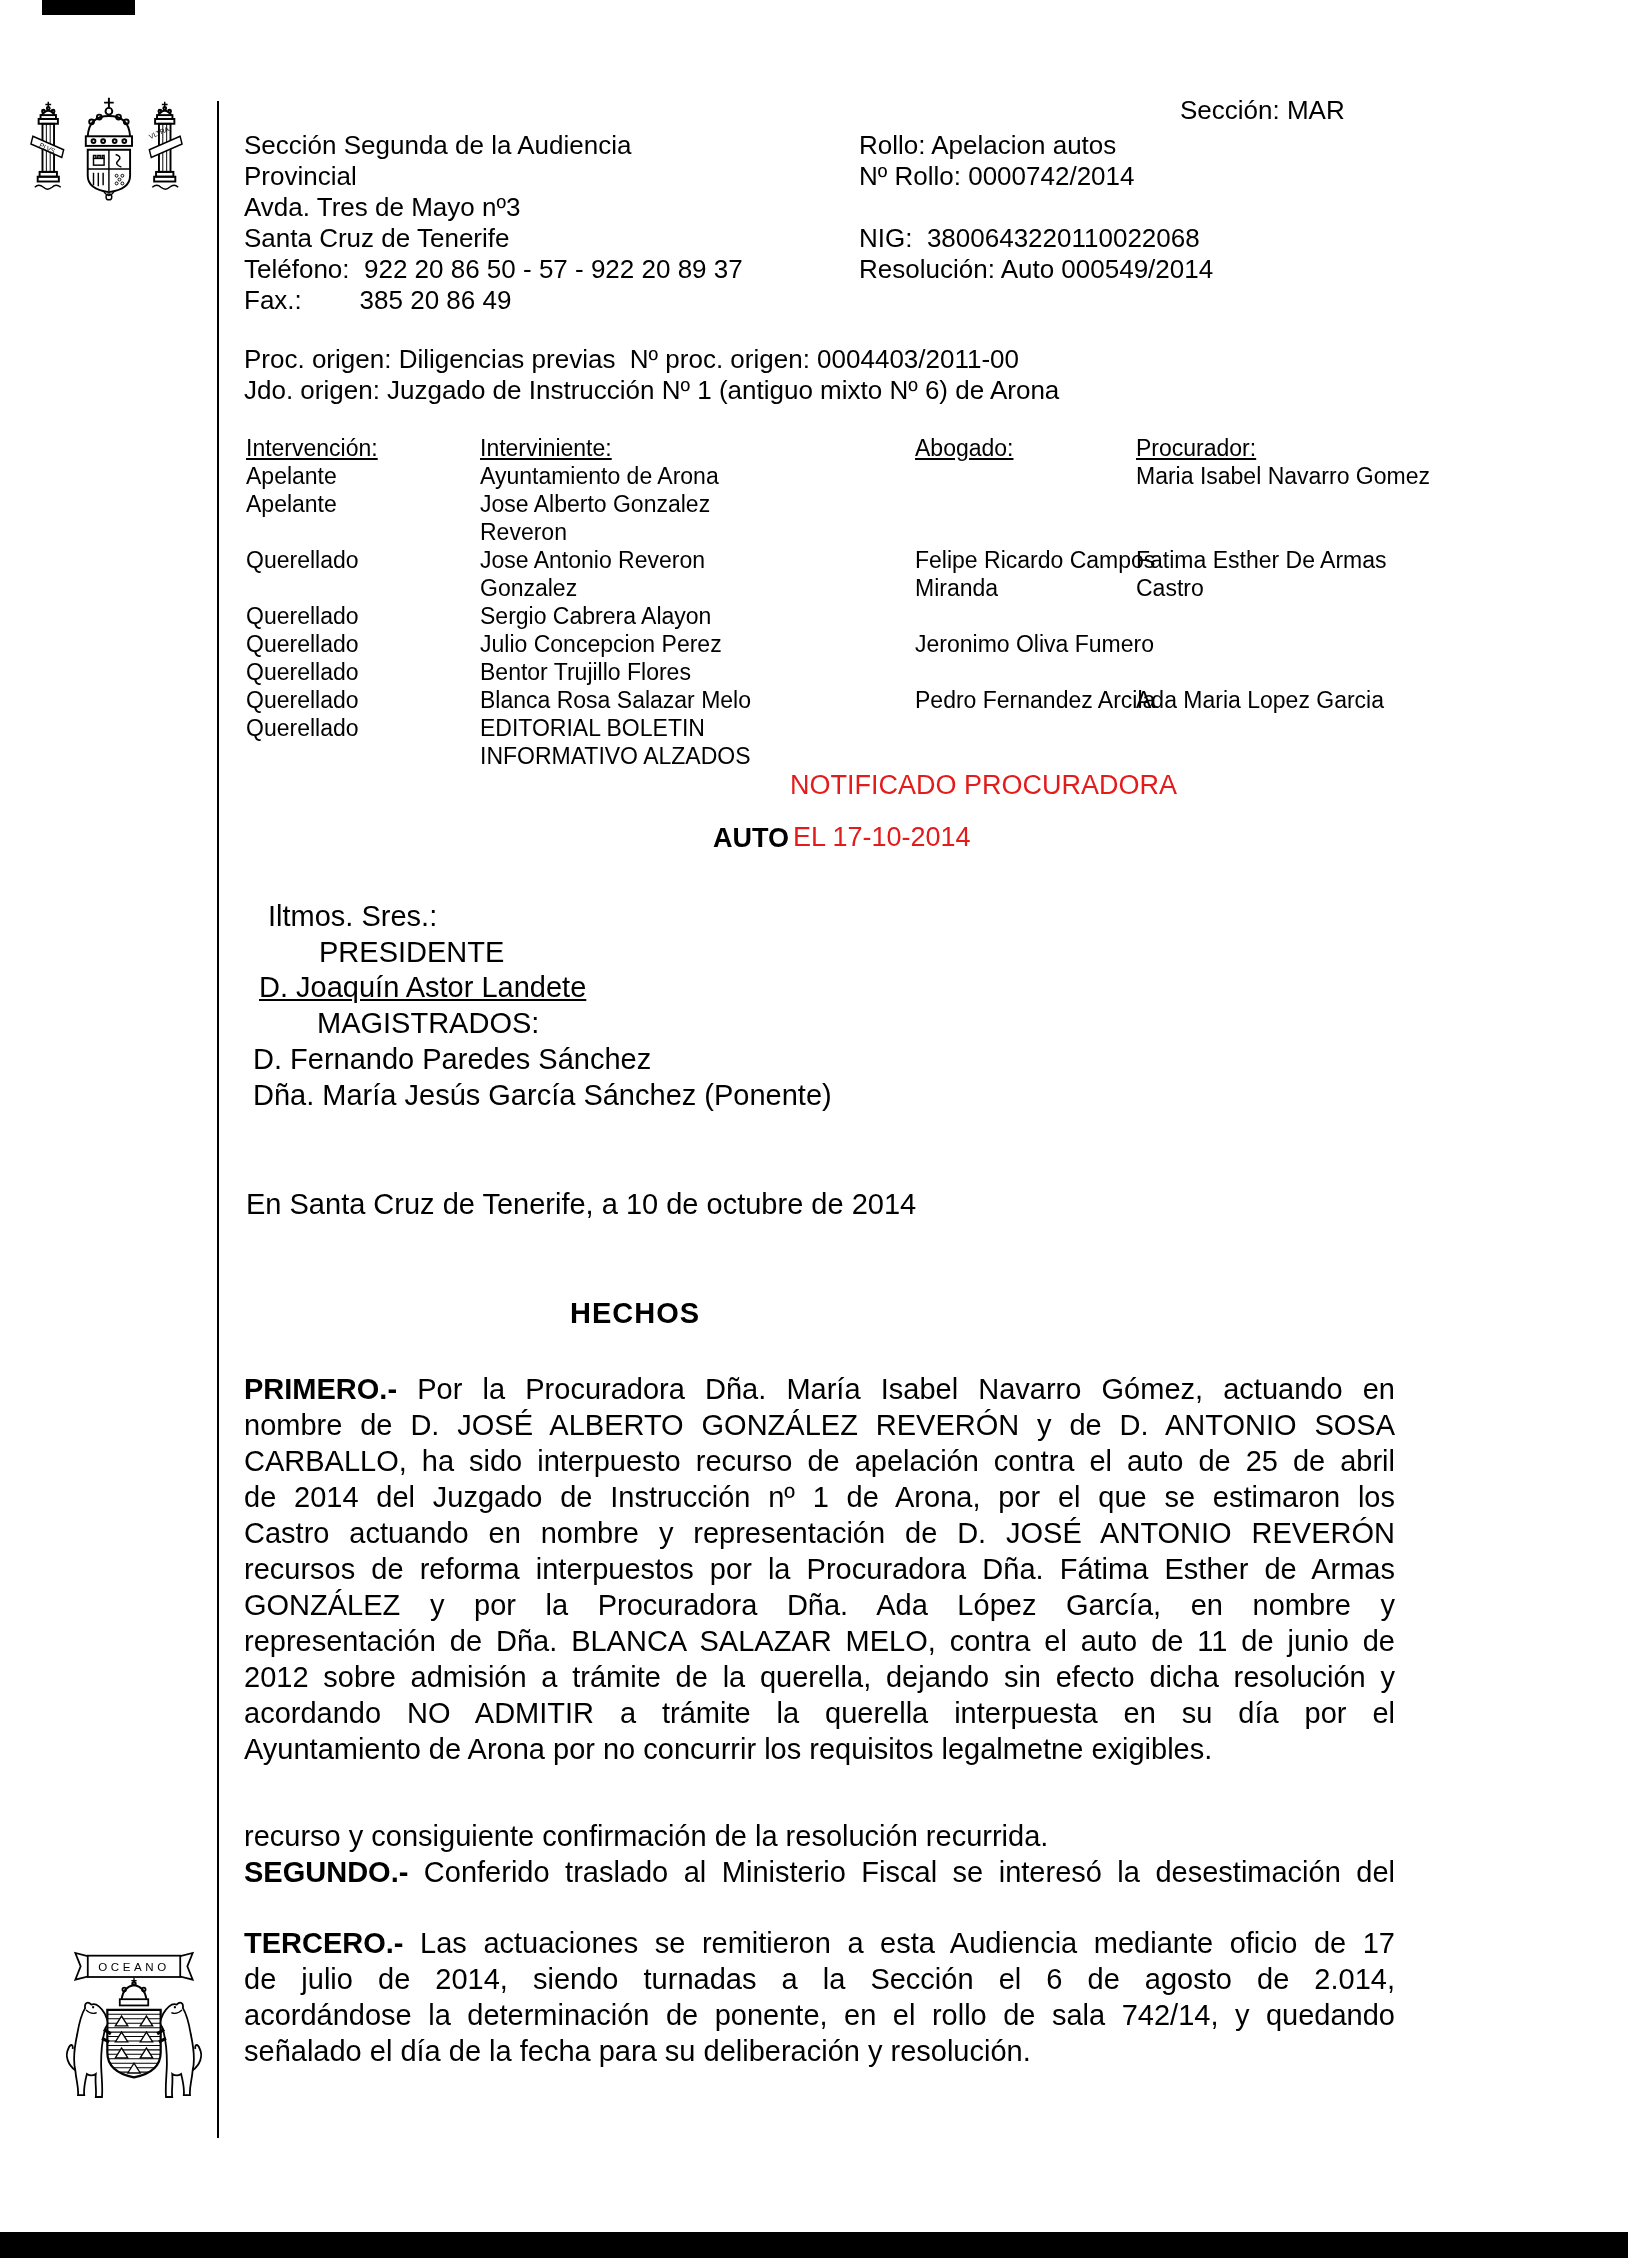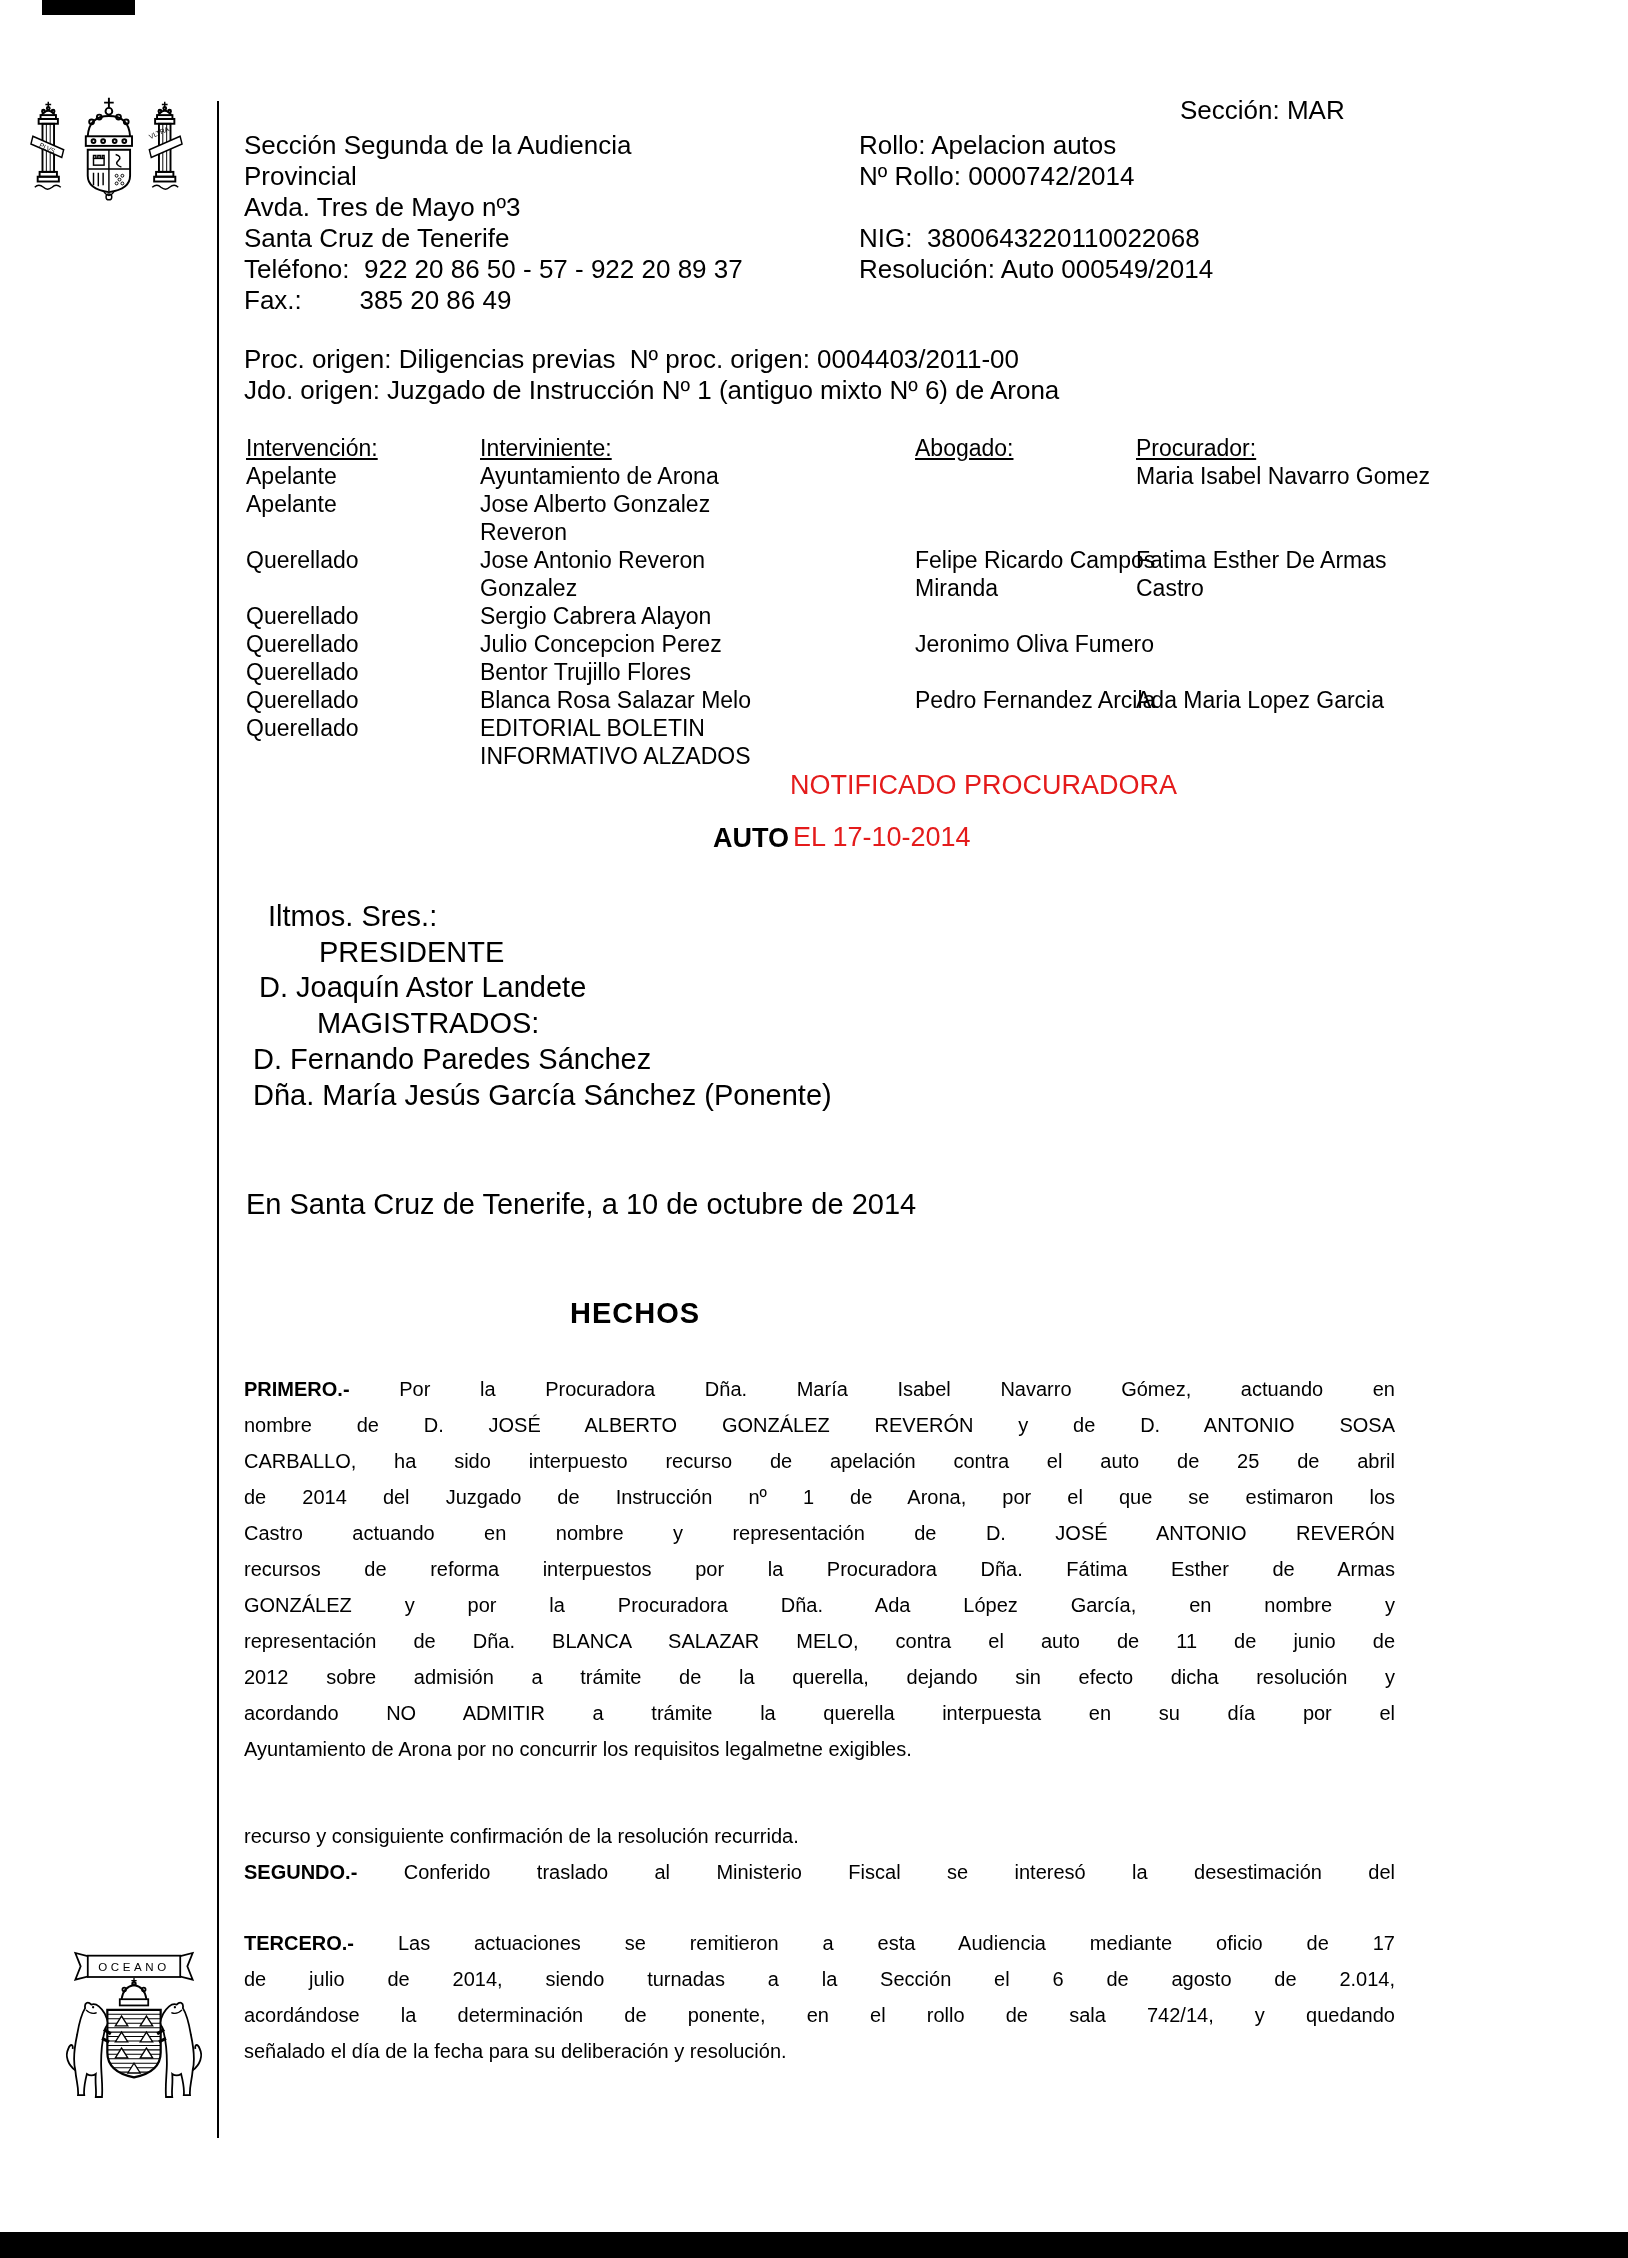--- a/index.html
+++ b/index.html
@@ -17,21 +17,21 @@
   .tcol{position:absolute}
   .tline{font-size:23px;line-height:28px;white-space:pre}
   .theader{text-decoration:underline}
   #stamp-line1{left:790px;top:770px;font-size:27px;white-space:pre}
   #stamp-line2{left:793px;top:822px;font-size:27px;white-space:pre}
   #auto-label{left:713px;top:823px;font-size:27px;font-weight:bold;white-space:pre}
   .cline{position:absolute;font-size:29px;line-height:36px;white-space:pre}
   #dateline{left:246px;top:1188px;font-size:29px;white-space:pre}
   #hechos-title{left:570px;top:1297px;font-size:29px;font-weight:bold;letter-spacing:1px;white-space:pre}
   .section{position:absolute;left:244px;width:1151px}
-  .pline{font-size:20px;line-height:36px;text-align:justify;text-align-last:justify}
+  .pline{font-size:29px;line-height:36px;text-align:justify;text-align-last:justify}
   .pline.last{text-align-last:auto}
   .lead{font-weight:bold}
 </style>
 </head>
 <body>
 
 <div id="bar-top"></div>
 
 <svg id="spain-arms" class="abs" style="left:27px;top:92px" width="159" height="154" viewBox="0 0 165 160">
   <g fill="none" stroke="#000" stroke-width="2">
@@ -168,21 +168,21 @@
     </div>
   </div>
 
 <div id="stamp-line1" class="abs stamp" style="color: rgb(228, 27, 27);">NOTIFICADO PROCURADORA</div>
 <div id="auto-label" class="abs">AUTO</div>
 <div id="stamp-line2" class="abs stamp" style="color: rgb(228, 27, 27);">EL 17-10-2014</div>
 
 <div id="court-block">
     <div class="cline" style="left: 268px; top: 898px;">Iltmos. Sres.:</div>
     <div class="cline" style="left: 319px; top: 934px;">PRESIDENTE</div>
-    <div class="cline" style="left: 259px; top: 969px;">D. Joaquín Astor Landete</div>
+    <div class="cline" style="left: 259px; top: 969px; text-decoration: underline;">D. Joaquín Astor Landete</div>
     <div class="cline" style="left: 317px; top: 1005px;">MAGISTRADOS:</div>
     <div class="cline" style="left: 253px; top: 1041px;">D. Fernando Paredes Sánchez</div>
     <div class="cline" style="left: 253px; top: 1077px;">Dña. María Jesús García Sánchez (Ponente)</div>
   </div>
 
 <div id="dateline" class="abs">En Santa Cruz de Tenerife, a 10 de octubre de 2014</div>
 <div id="hechos-title" class="abs">HECHOS</div>
 
 <div id="sections">
     <div class="section" style="top: 1371px;">

